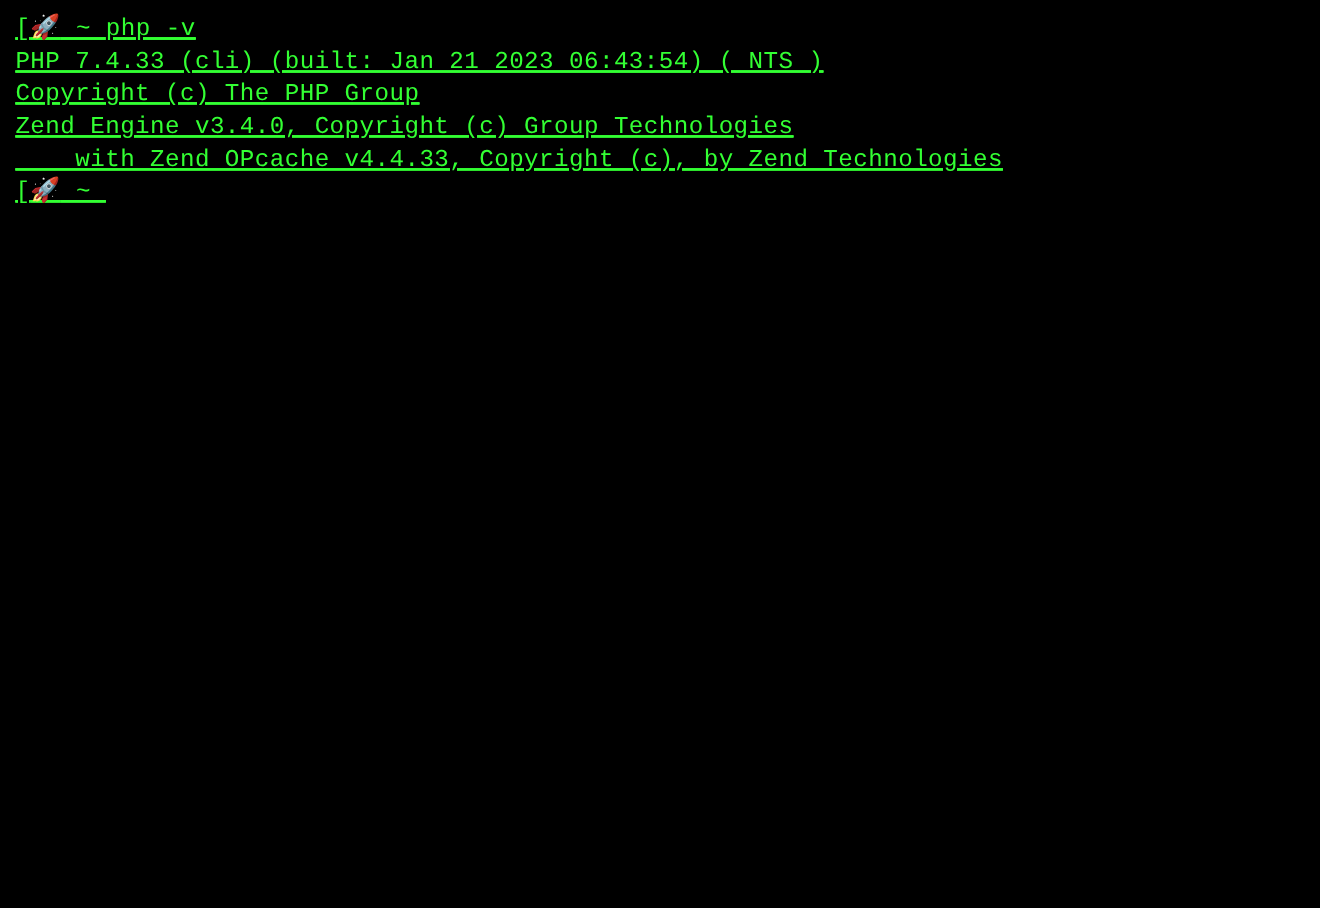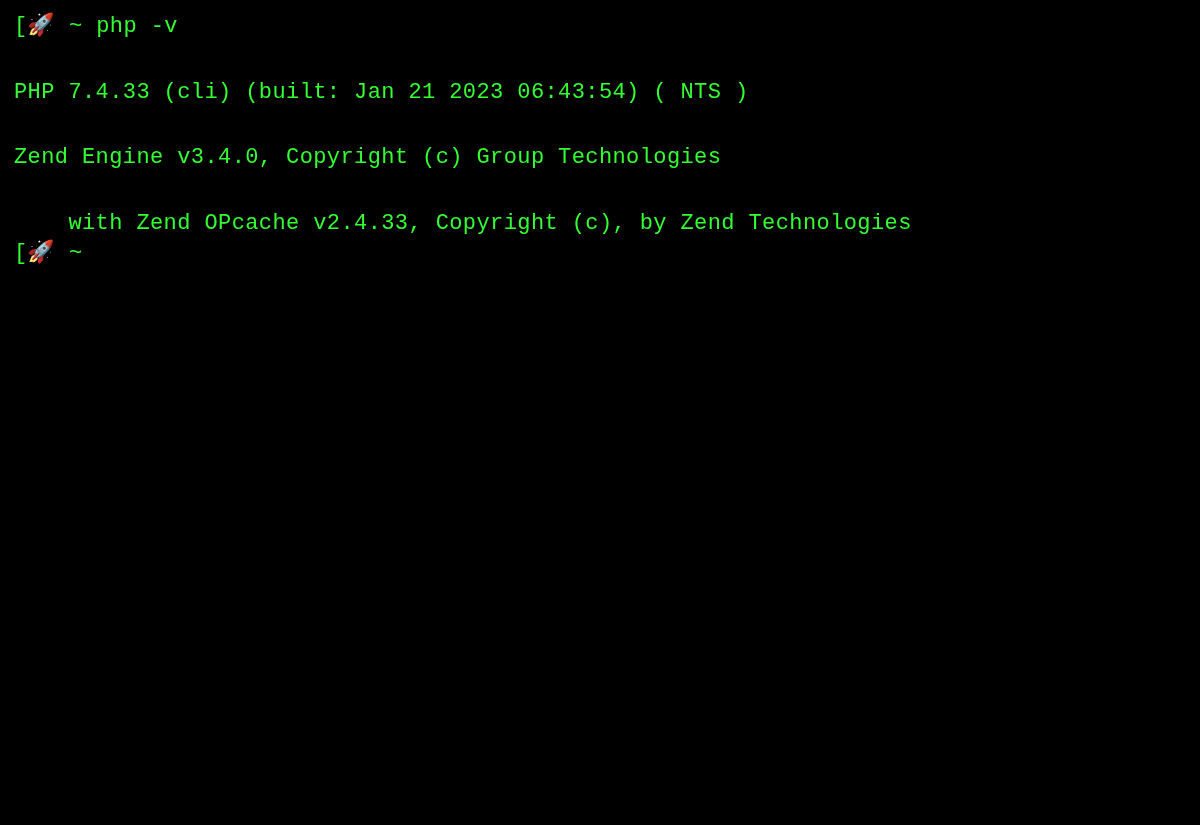--- a/index.html
+++ b/index.html
@@ -1,18 +1,19 @@
 <!DOCTYPE html>
 <html><head>
   <meta charset="utf-8">
   <style>
     * {
       margin: 0;
       padding: 0;
       box-sizing: border-box;
+      text-decoration: underline;
     }
     body {
       width: 1200px;
       height: 825px;
       background: #000000;
       font-family: "Menlo", "Monaco", "Consolas", "Courier New", monospace;
       font-size: 22px;
       line-height: 1.35;
       color: #33ff33;
       padding: 12px 14px;
@@ -30,25 +31,25 @@
       display: inline;
     }
     .tilde {
       color: #33ff33;
     }
     .cmd {
       color: #33ff33;
     }
     .out {
       color: #33ff33;
-      margin-top: 36px;
     }
   </style>
 </head>
 <body>
 
 <div class="terminal">
   <div class="line"><span class="prompt-bracket">[</span><span class="rocket">🚀</span><span class="tilde"> ~ </span><span class="cmd">php -v</span></div>
   <div class="line out">PHP 7.4.33 (cli) (built: Jan 21 2023 06:43:54) ( NTS )</div>
+  <div class="line out">Copyright (c) The PHP Group</div>
   <div class="line out">Zend Engine v3.4.0, Copyright (c) Group Technologies</div>
-  <div class="line out">    with Zend OPcache v2.4.33, Copyright (c), by Zend Technologies</div>
+  <div class="line out">    with Zend OPcache v4.4.33, Copyright (c), by Zend Technologies</div>
   <div class="line"><span class="prompt-bracket">[</span><span class="rocket">🚀</span><span class="tilde"> ~ </span></div>
 </div>
 
 </body></html>

